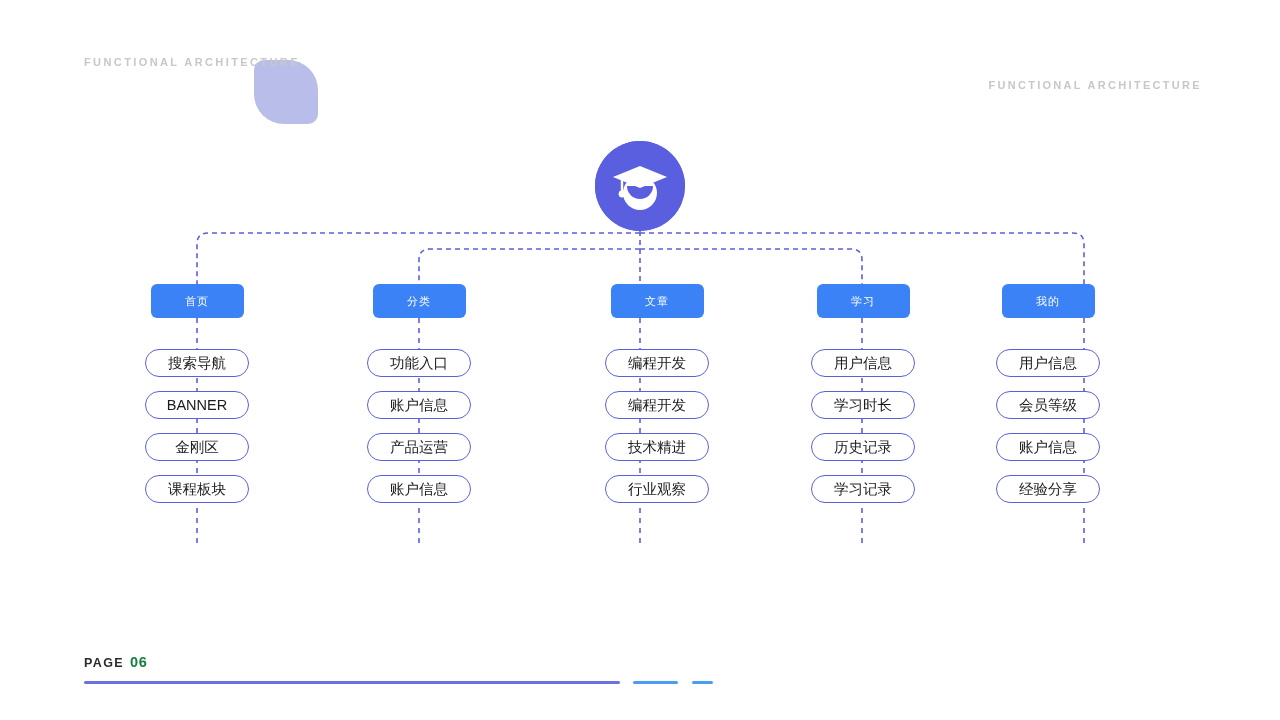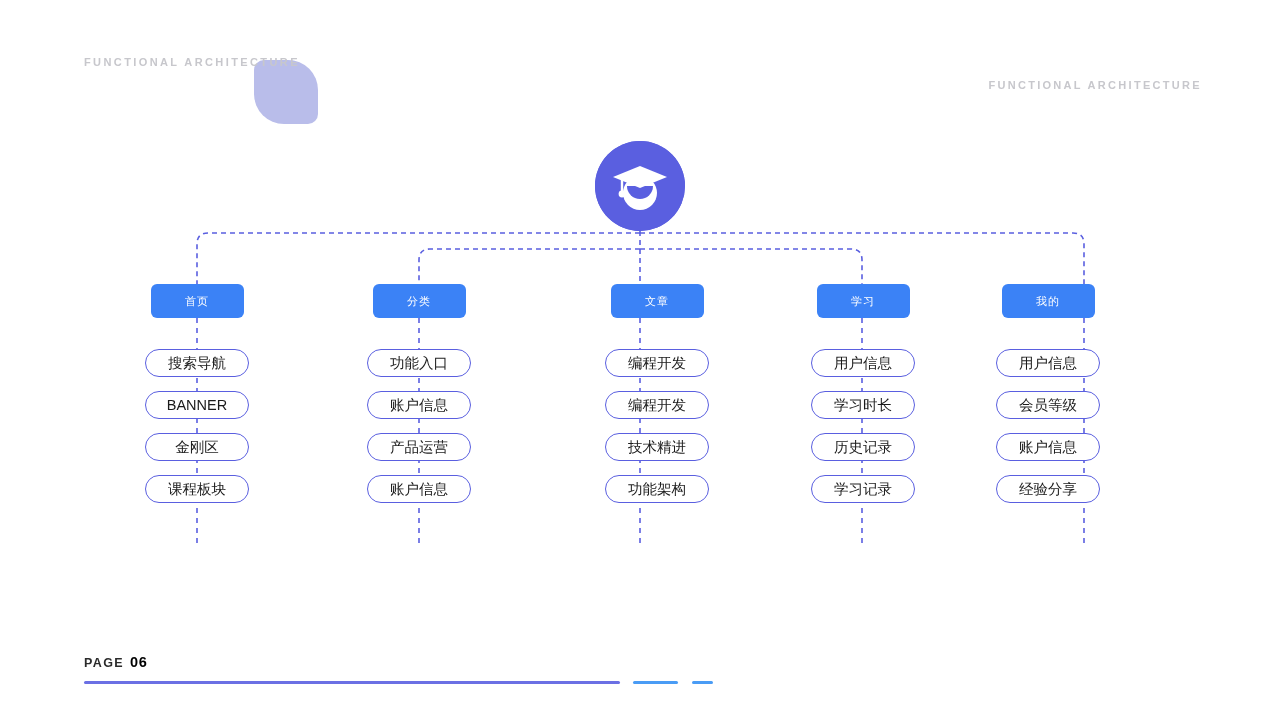--- a/index.html
+++ b/index.html
@@ -137,21 +137,21 @@
   .footer-label {
     position: absolute;
     left: 84px;
     top: 654px;
     font-size: 12.5px;
     font-weight: bold;
     letter-spacing: 1.4px;
     color: #2b2b2b;
   }
   .footer-num {
-    color: #000000;
+    color: #15803d;
     font-size: 14.5px;
     margin-left: 6px;
     letter-spacing: 0.5px;
   }
   .footer-bar {
     position: absolute;
     top: 681px;
     height: 3px;
     border-radius: 2px;
   }
@@ -215,21 +215,21 @@
   <div class="node-item">账户信息</div>
   <div class="node-item">产品运营</div>
   <div class="node-item">账户信息</div>
 </div>
 
 <div class="col col-3">
   <div class="node-head">文章</div>
   <div class="node-item first">编程开发</div>
   <div class="node-item">编程开发</div>
   <div class="node-item">技术精进</div>
-  <div class="node-item">功能架构</div>
+  <div class="node-item">行业观察</div>
 </div>
 
 <div class="col col-4">
   <div class="node-head">学习</div>
   <div class="node-item first">用户信息</div>
   <div class="node-item">学习时长</div>
   <div class="node-item">历史记录</div>
   <div class="node-item">学习记录</div>
 </div>
 

